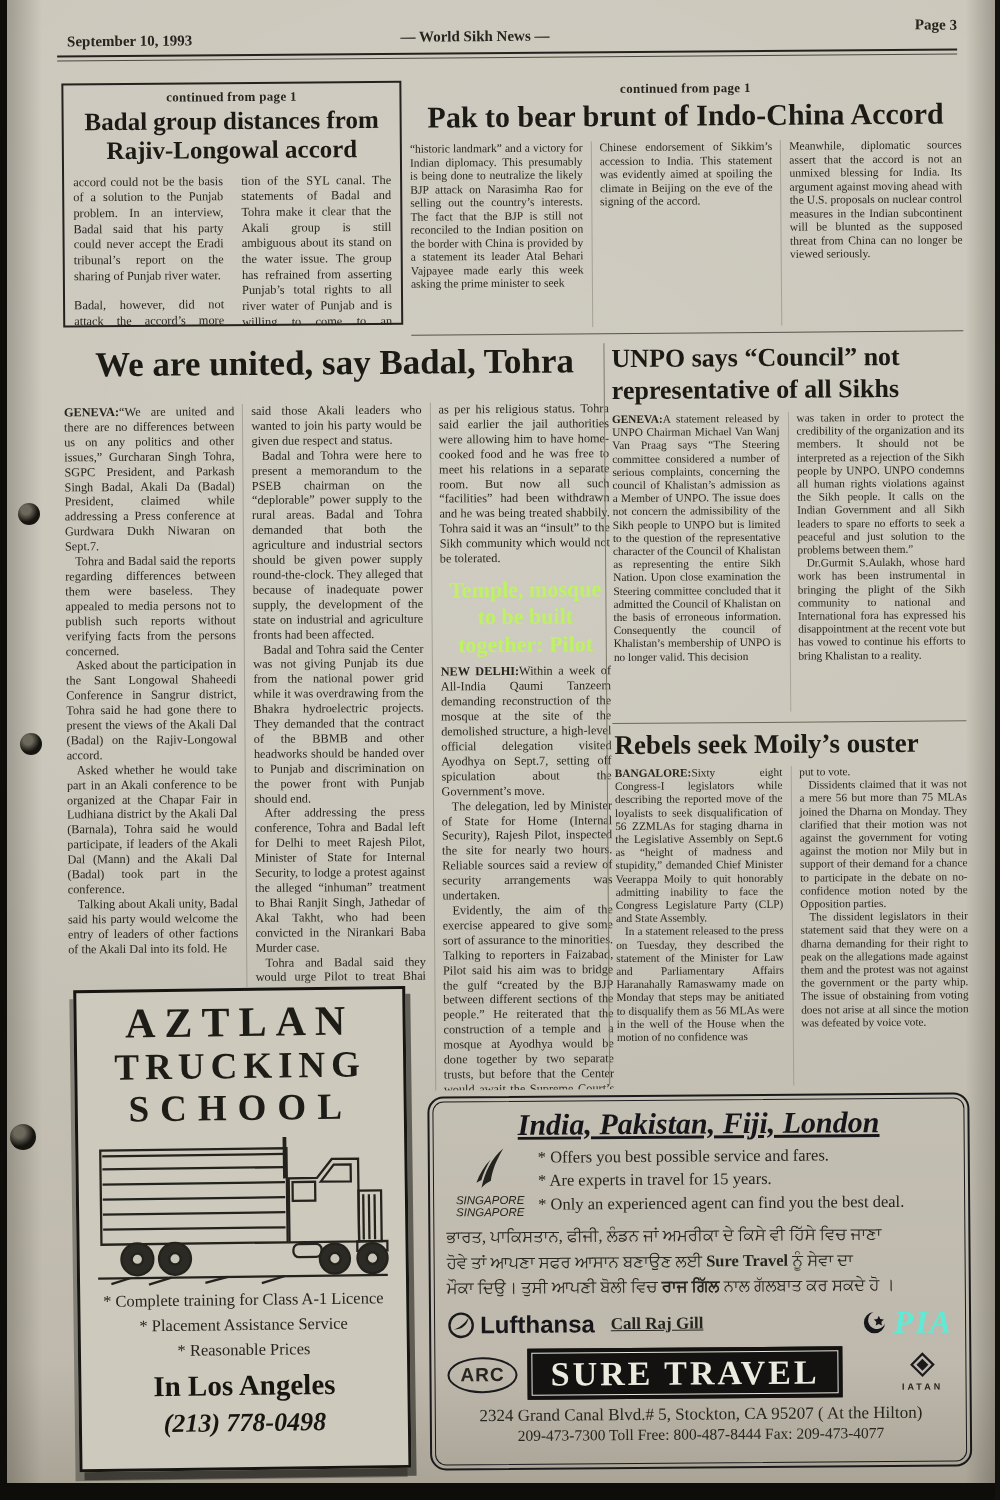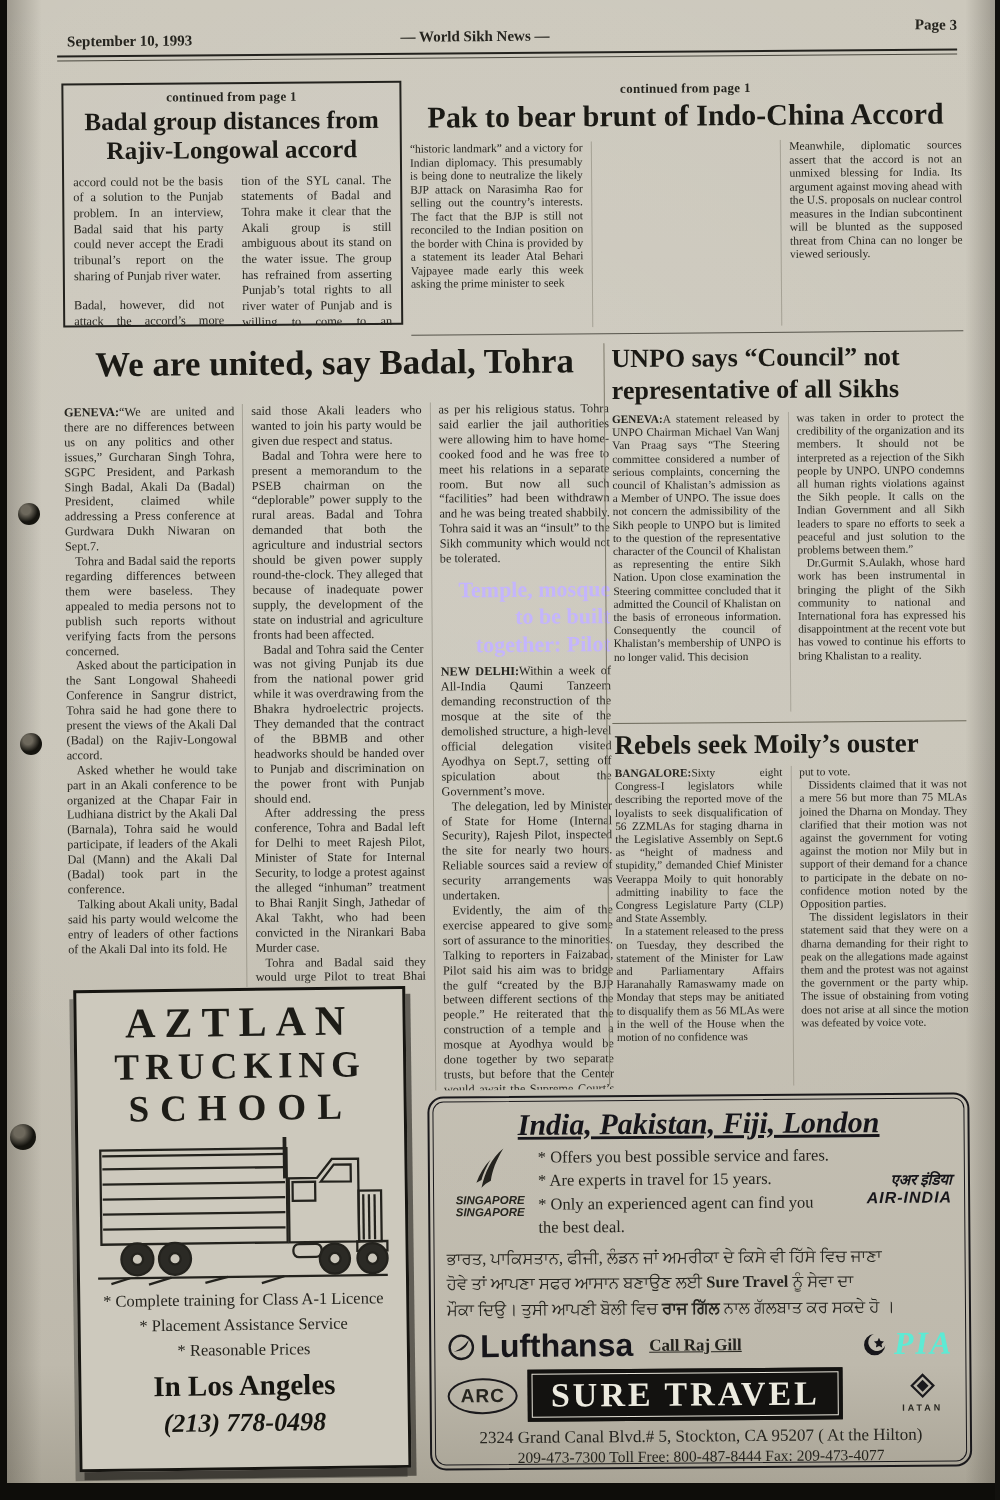--- a/index.html
+++ b/index.html
@@ -44,21 +44,21 @@
 
   
   .artC-h{position:absolute;left:66px;top:342px;width:542px;font-size:35px;text-align:center;}
   .artC{position:absolute;left:66px;top:402px;width:545px;display:flex;align-items:flex-start;}
   .artC .col{flex:1;font-size:12.3px;line-height:14.9px;text-align:justify;height:583px;overflow:hidden;}
   .artC .col+.col{margin-left:8px;padding-left:8px;border-left:1px solid rgba(90,85,72,.35);}
   .artC .col.tall{height:688px;}
   .artC p{margin:0;}
   .artC p+p{text-indent:10px;}
   .dateline{font-weight:bold;}
-  .temple-h{font-size:22px;line-height:1.25;text-align:right;margin:10px 0 6px 0;font-weight:bold;color:#c4b5fd;}
+  .temple-h{font-size:22px;line-height:1.25;text-align:center;margin:10px 0 6px 0;font-weight:bold;color:#bef264;}
 
   
   .vert-rule{position:absolute;left:606px;top:344px;height:742px;border-left:1px solid #7d7969;}
   .unpo-h{position:absolute;left:614px;top:344px;width:352px;font-size:26px;line-height:1.22;}
   .unpo{position:absolute;left:614px;top:414px;width:352px;display:flex;height:300px;overflow:hidden;}
   .reb-rule{position:absolute;left:612px;top:724px;width:354px;border-top:1px solid #6b6859;}
   .reb-h{position:absolute;left:614px;top:731px;width:352px;font-size:27px;}
   .rebels{position:absolute;left:614px;top:768px;width:352px;display:flex;height:320px;overflow:hidden;}
   .rail .col, .unpo .col, .rebels .col{flex:1;font-size:11.3px;line-height:13.2px;text-align:justify;}
   .unpo .col+.col, .rebels .col+.col{margin-left:8px;padding-left:8px;border-left:1px solid rgba(90,85,72,.3);}
@@ -80,28 +80,28 @@
 
   
   .travel{position:absolute;left:424px;top:1096px;width:542px;height:374px;box-sizing:border-box;
           border:2.5px solid #1a191c;border-radius:16px;padding:3px;}
   .travel-in{border:1.5px solid #1a191c;border-radius:11px;height:100%;box-sizing:border-box;
           padding:6px 12px 4px 12px;display:flex;flex-direction:column;}
   .tr-head{font-size:30px;font-style:italic;font-weight:bold;text-align:center;
            text-decoration:underline;color:#16151a;}
   .tr-row1{display:flex;margin-top:4px;}
   .sq-logo{width:88px;text-align:center;flex:0 0 auto;}
-  .sq-name{font-size:11.5px;font-weight:bold;font-style:italic;font-family:"Liberation Sans",sans-serif;line-height:1.05;}
+  .sq-name{font-size:11.5px;font-weight:normal;font-style:italic;font-family:"Liberation Sans",sans-serif;line-height:1.05;}
   .tr-bullets{flex:1;font-size:16.5px;line-height:1.42;padding-left:4px;}
   .ai-logo{flex:0 0 auto;width:118px;text-align:right;padding-top:26px;}
   .ai-script{font-size:15px;font-weight:bold;font-style:italic;color:#17161a;}
   .ai-name{font-size:16px;font-weight:bold;font-style:italic;font-family:"Liberation Sans",sans-serif;letter-spacing:1px;color:#17161a;}
   .tr-pa{font-size:16.5px;line-height:1.55;margin-top:6px;text-align:justify;}
   .tr-row2{display:flex;align-items:center;margin-top:6px;}
-  .lh-name{font-size:32px;font-weight:bold;font-family:"Liberation Sans",sans-serif;margin-left:5px;color:#16151a;}
+  .lh-name{font-size:24px;font-weight:bold;font-family:"Liberation Sans",sans-serif;margin-left:5px;color:#16151a;}
   .call{font-size:17px;font-weight:bold;text-decoration:underline;margin-left:16px;}
   .pia-g{margin-left:auto;display:flex;align-items:center;}
   .pia-t{font-size:32px;font-weight:bold;font-style:italic;letter-spacing:2px;color:#5eead4;}
   .tr-row3{display:flex;align-items:center;margin-top:5px;}
   .arc{border:2px solid #1a191c;border-radius:50%;padding:5px 11px;font-family:"Liberation Sans",sans-serif;
        font-weight:bold;font-size:19px;letter-spacing:1px;}
   .stbar{margin-left:10px;background:#131210;color:#eceadf;border:1.5px solid #131210;padding:3px;flex:0 0 auto;}
   .stbar-in{border:1.5px solid #e8e5da;padding:2px 18px;font-size:34px;font-weight:bold;letter-spacing:3px;line-height:1.1;}
   .iatan{margin-left:auto;text-align:center;width:62px;}
   .iatan-t{font-size:9px;letter-spacing:3px;font-family:"Liberation Sans",sans-serif;font-weight:bold;}
@@ -153,20 +153,21 @@
   </div>
 
   <div class="artB">
     <div class="kicker">continued from page 1</div>
     <h2>Pak to bear brunt of Indo-China Accord</h2>
     <div class="cols">
       <div class="col">
         <p>“historic landmark” and a victory for Indian diplomacy. This presumably is being done to neutralize the likely BJP attack on Narasimha Rao for selling out the country’s interests. The fact that the BJP is still not reconciled to the Indian position on the border with China is provided by a statement its leader Atal Behari Vajpayee made early this week asking the prime minister to seek</p>
       </div>
       <div class="col">
+        <p>Chinese endorsement of Sikkim’s accession to India. This statement was evidently aimed at spoiling the climate in Beijing on the eve of the signing of the accord.</p>
       </div>
       <div class="col">
         <p>Meanwhile, diplomatic sources assert that the accord is not an unmixed blessing for India. Its argument against moving ahead with the U.S. proposals on nuclear control measures in the Indian subcontinent will be blunted as the supposed threat from China can no longer be viewed seriously.</p>
       </div>
     </div>
   </div>
   <div class="rule-underB"></div>
 
   <h2 class="artC-h">We are united, say Badal, Tohra</h2>
   <div class="artC">
@@ -281,24 +282,20 @@
           <div class="sq-name">
             <div>SINGAPORE</div>
             <div>SINGAPORE</div>
           </div>
         </div>
         <div class="tr-bullets">
           <div>* Offers you best possible service and fares.</div>
           <div>* Are experts in travel for 15 years.</div>
           <div>* Only an experienced agent can find you the best deal.</div>
         </div>
-        <div class="ai-logo">
-          <div class="ai-script">एअर इंडिया</div>
-          <div class="ai-name">AIR-INDIA</div>
-        </div>
       </div>
       <div class="tr-pa">
         <div>ਭਾਰਤ, ਪਾਕਿਸਤਾਨ, ਫੀਜੀ, ਲੰਡਨ ਜਾਂ ਅਮਰੀਕਾ ਦੇ ਕਿਸੇ ਵੀ ਹਿੱਸੇ ਵਿਚ ਜਾਣਾ</div>
         <div><span>ਹੋਵੇ ਤਾਂ ਆਪਣਾ ਸਫਰ ਆਸਾਨ ਬਣਾਉਣ ਲਈ </span><b>Sure Travel</b><span> ਨੂੰ ਸੇਵਾ ਦਾ</span></div>
         <div><span>ਮੌਕਾ ਦਿਉ। ਤੁਸੀ ਆਪਣੀ ਬੋਲੀ ਵਿਚ </span><b>ਰਾਜ ਗਿੱਲ</b><span> ਨਾਲ ਗੱਲਬਾਤ ਕਰ ਸਕਦੇ ਹੋ ।</span></div>
       </div>
       <div class="tr-row2">
         <svg width="28" height="28" viewBox="0 0 24 24">
           <circle cx="12" cy="12" r="10" fill="none" stroke="#1a191c" stroke-width="2"></circle>
           <path d="M5.5 15.5 C10 14.5 14.5 11 18.5 5.5 C17 12.5 12 15.8 5.5 15.5 Z" fill="#1a191c"></path>

